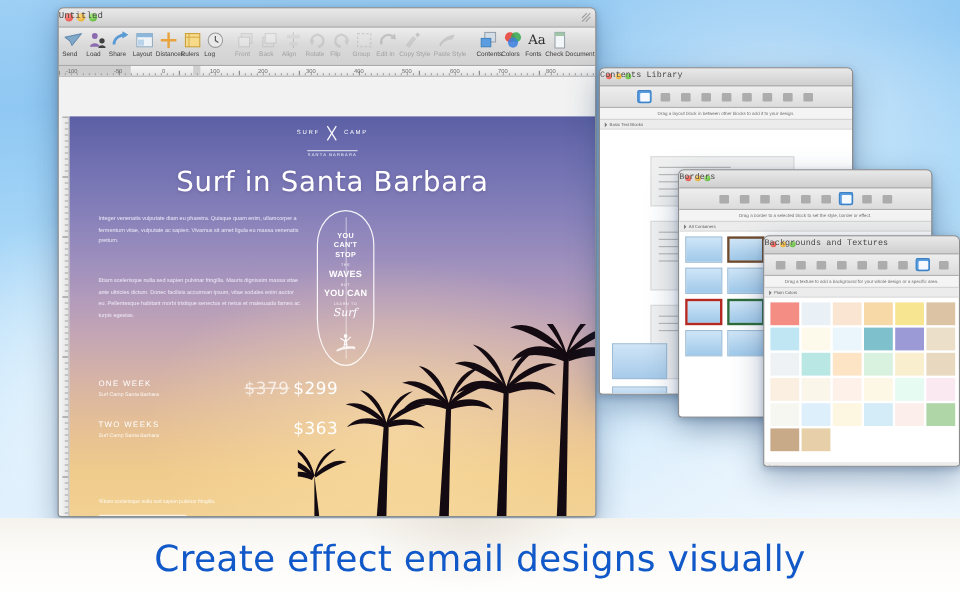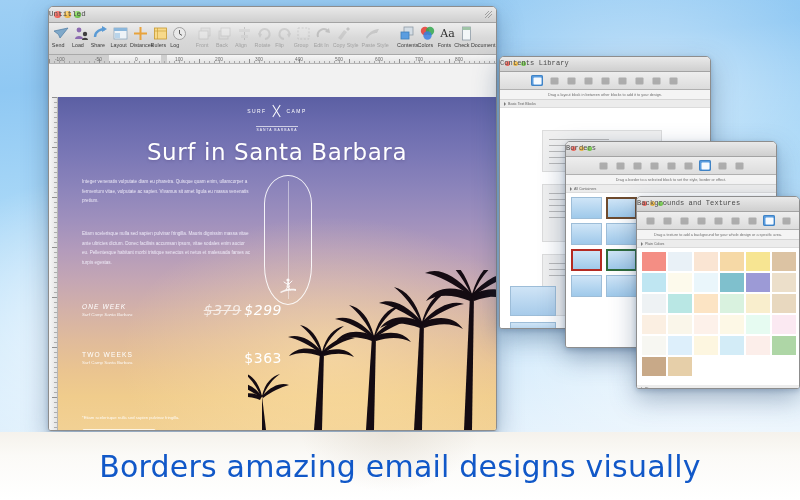--- a/index.html
+++ b/index.html
@@ -136,21 +136,21 @@
                   opacity:.92; }
 
   
   .price-row{ position:absolute; left:24px; width:200px; color:#fff; }
   .price-row .pt{ font-size:6.6px; letter-spacing:1.1px; }
   .price-row .ps{ font-size:4.4px; opacity:.88; margin-top:2px; }
   .price-row .pv{ position:absolute; right:0; top:-1px; font-size:14px;
                   font-family:"DejaVu Sans", sans-serif; letter-spacing:.5px;
                   white-space:nowrap; }
   .price-row .old{ text-decoration:line-through; opacity:.72; margin-right:3px; }
-  #pr1{ top:206px;font-style:italic; } #pr2{ top:254px; } #pr3{ top:286px; }
+  #pr1{ top:220px; } #pr2{ top:254px; } #pr3{ top:286px; }
 
   #footnote{ position:absolute; left:24px; top:318px; font-size:4.2px;
              color:#fff; opacity:.9; }
   #cta{ position:absolute; left:24px; top:332px; width:74px; height:16px;
         border:1px solid rgba(255,255,255,.75); border-radius:2px;
         color:#fff; font-size:7px; display:flex; align-items:center;
         justify-content:center; letter-spacing:.3px; }
 
   
   #palms{ position:absolute; left:190px; right:0; bottom:0; height:160px; overflow:hidden; }
@@ -608,20 +608,31 @@
       </div>
 
       <div id="headline">Surf in Santa Barbara</div>
 
       <div class="para" id="para1">Integer venenatis vulputate diam eu pharetra. Quisque quam enim, ullamcorper a fermentum vitae, vulputate ac sapien. Vivamus sit amet ligula eu massa venenatis pretium.</div>
       <div class="para" id="para2">Etiam scelerisque nulla sed sapien pulvinar fringilla. Mauris dignissim massa vitae ante ultricies dictum. Donec facilisis accumsan ipsum, vitae sodales enim auctor eu. Pellentesque habitant morbi tristique senectus et netus et malesuada fames ac turpis egestas.</div>
 
       <div id="board">
         <div class="outline"></div>
         <div class="spine"></div>
+        <div class="txt">
+          <div class="t1">YOU</div>
+          <div class="t1">CAN'T</div>
+          <div class="t1">STOP</div>
+          <div class="t2">THE</div>
+          <div class="t3">WAVES</div>
+          <div class="t2">BUT</div>
+          <div class="t3">YOU CAN</div>
+          <div class="t2">LEARN TO</div>
+          <div class="t5">Surf</div>
+        </div>
         <svg class="surfer" viewBox="0 0 24 20">
           <path d="M4 17 C8 14 14 13 20 14 L20 16 C14 15 9 16 5 18 Z" fill="#fff" opacity=".9"></path>
           <circle cx="12" cy="5" r="1.6" fill="#fff"></circle>
           <path d="M12 7 L11 12 L13 12 Z M11 9 L8 7 M13 9 L16 6 M11.5 12 L10 15 M12.5 12 L14 15" stroke="#fff" stroke-width="1" fill="none" stroke-linecap="round"></path>
         </svg>
       </div>
 
       <div class="price-row" id="pr1">
         <div class="pt">ONE WEEK</div>
         <div class="ps">Surf Camp Santa Barbara</div>
@@ -978,13 +989,13 @@
       <span class="tri"></span>
       <span>Blurs</span>
     </div>
 
   </div>
 </div>
 
 <div id="bottombar">
     <div class="ghost"></div>
   </div>
-<div id="caption">Borders amazing email designs visually</div>
+<div id="caption">Create effect email designs visually</div>
 
 </body></html>

